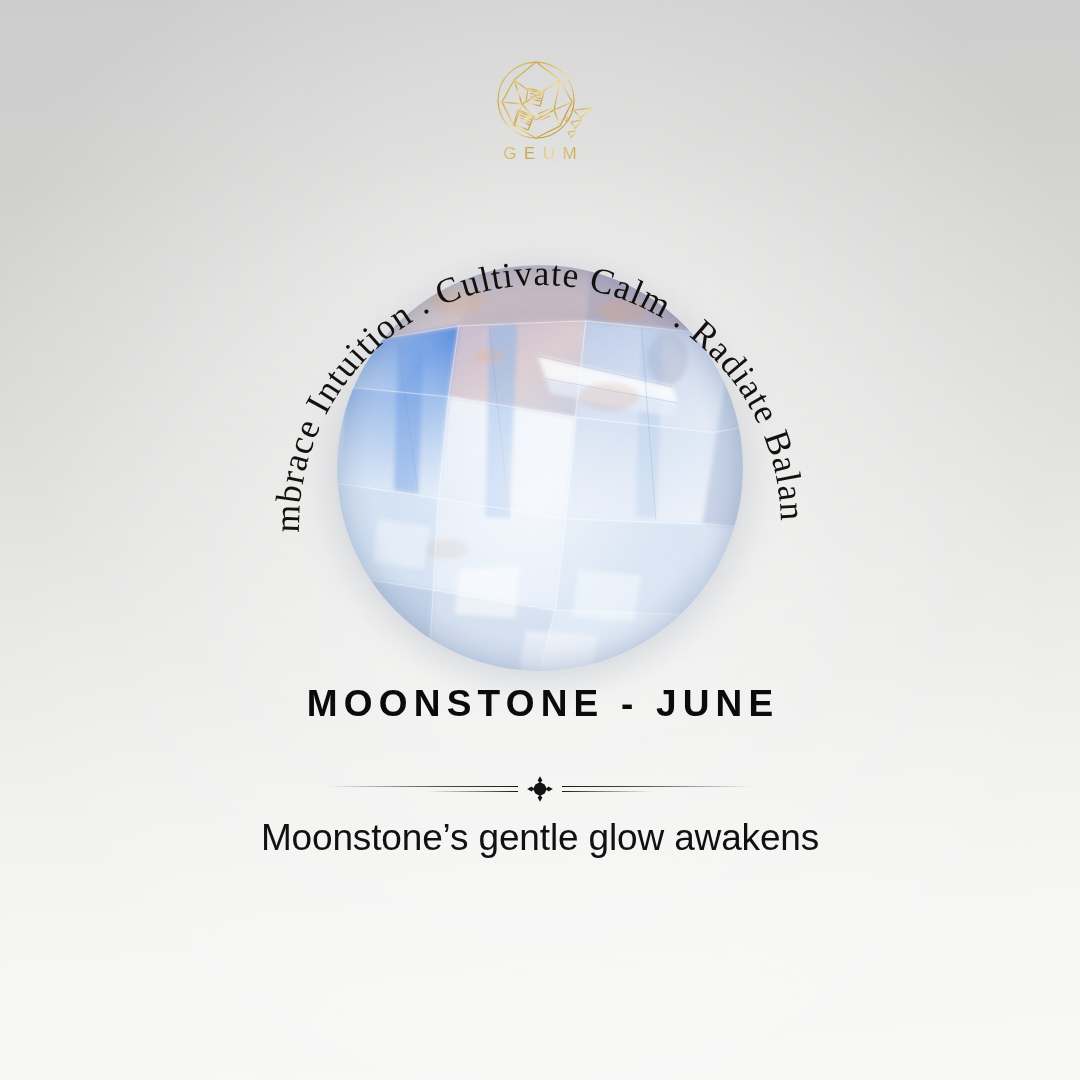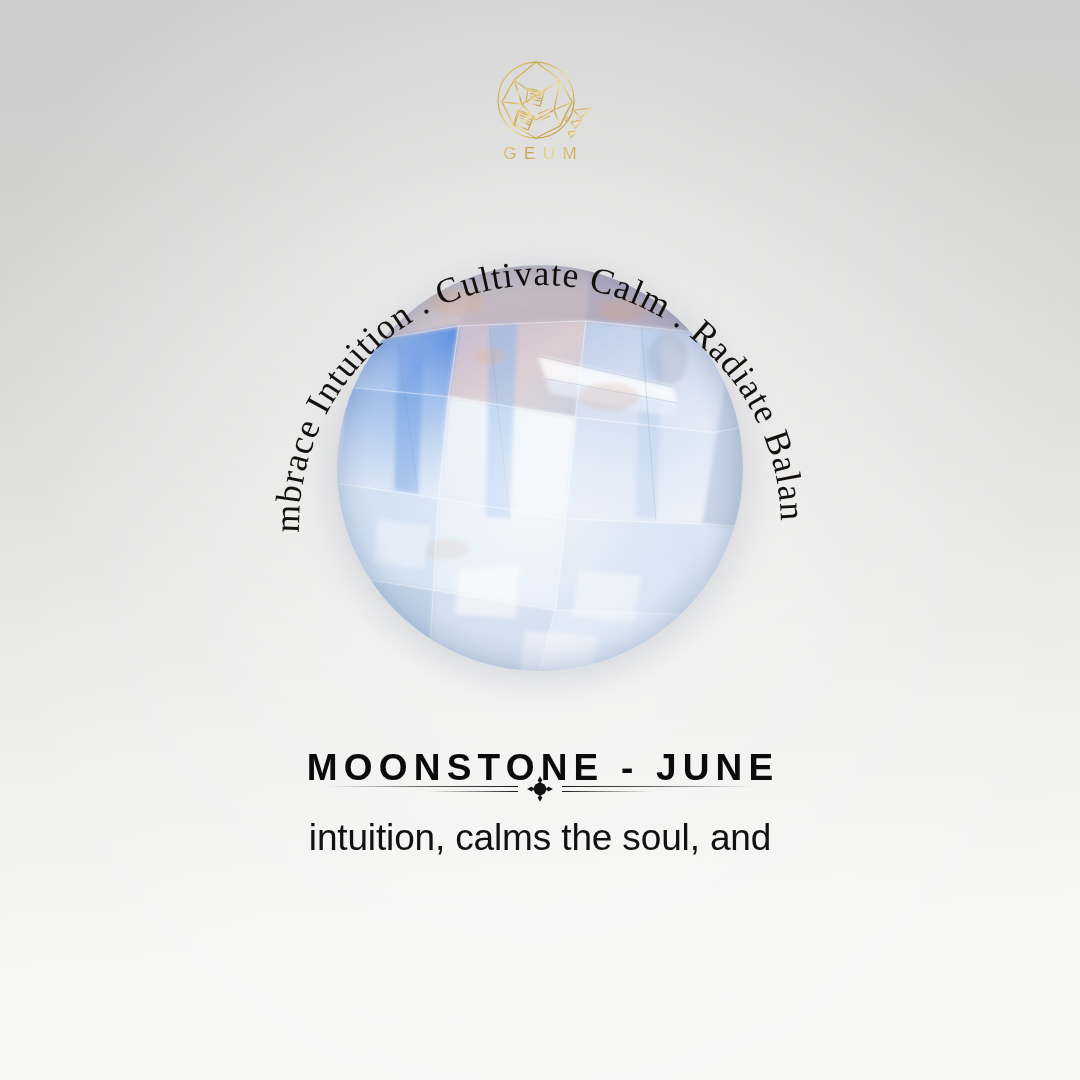--- a/index.html
+++ b/index.html
@@ -125,21 +125,21 @@
   .arc-text text {
     font-family: "Liberation Serif", "DejaVu Serif", serif;
     font-size: 35.5px;
     letter-spacing: 1.1px;
     fill: #14100e;
   }
 
   
   .title {
     position: absolute;
-    top: 748px;
+    top: 684px;
     left: 0;
     right: 0;
     text-align: center;
     font-family: "Liberation Sans", sans-serif;
     font-weight: bold;
     font-size: 37px;
     letter-spacing: 6.2px;
     text-indent: 6.2px;
     color: #0b0b0b;
     line-height: 1.1;
@@ -396,16 +396,16 @@
           <path d="M1.2 14 L5.6 11.6 L8 14 L5.6 16.4 Z"></path>
           <path d="M26.8 14 L22.4 16.4 L20 14 L22.4 11.6 Z"></path>
           <path d="M14 7 L18.6 9.4 L21 14 L18.6 18.6 L14 21 L9.4 18.6 L7 14 L9.4 9.4 Z"></path>
         </g>
       </svg>
     </span>
     <span class="rule-group rule-right"></span>
   </div>
 
   <div class="body-copy">
-    <span class="ln">intuition, calms the soul, and</span>
+    <span class="ln">Moonstone’s gentle glow awakens</span>
   </div>
 
 </div>
 
 </body></html>

